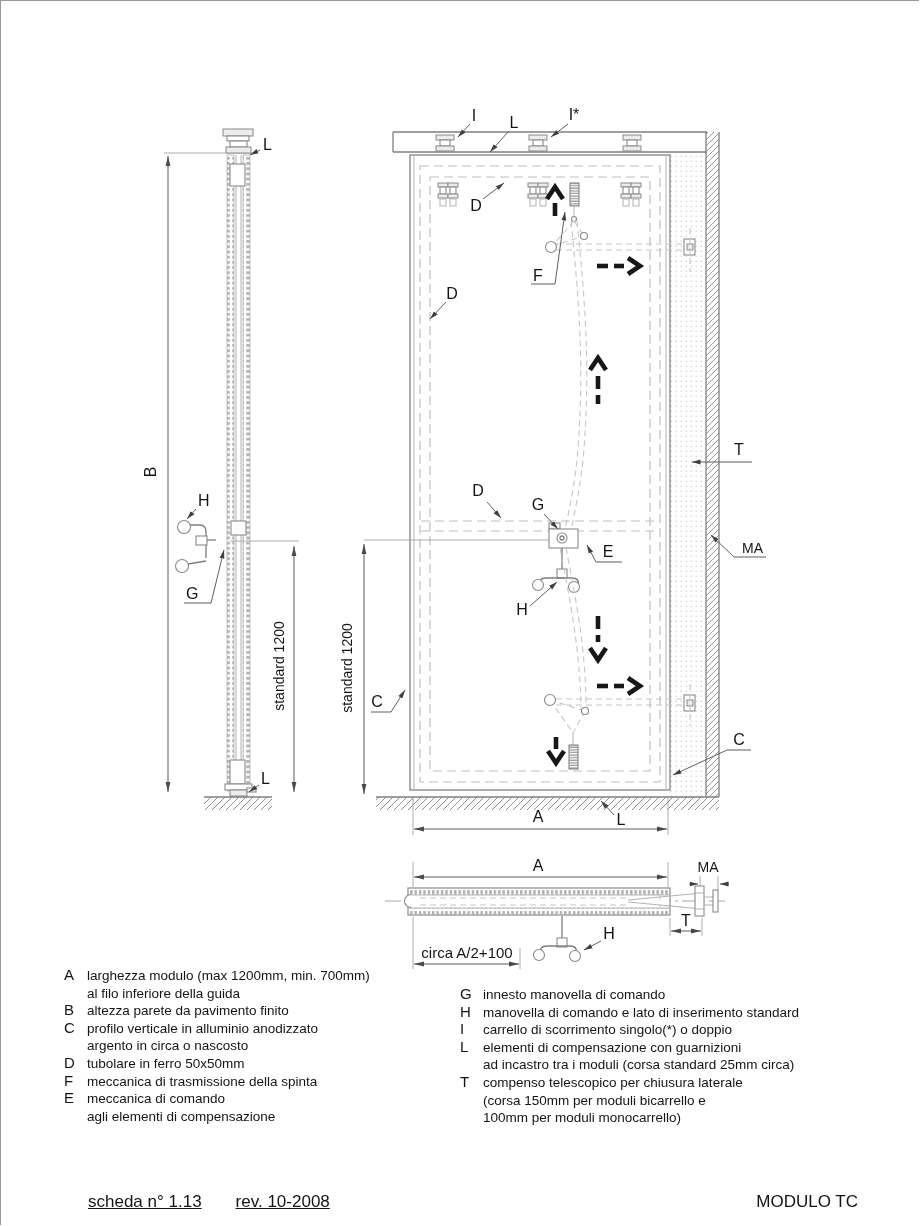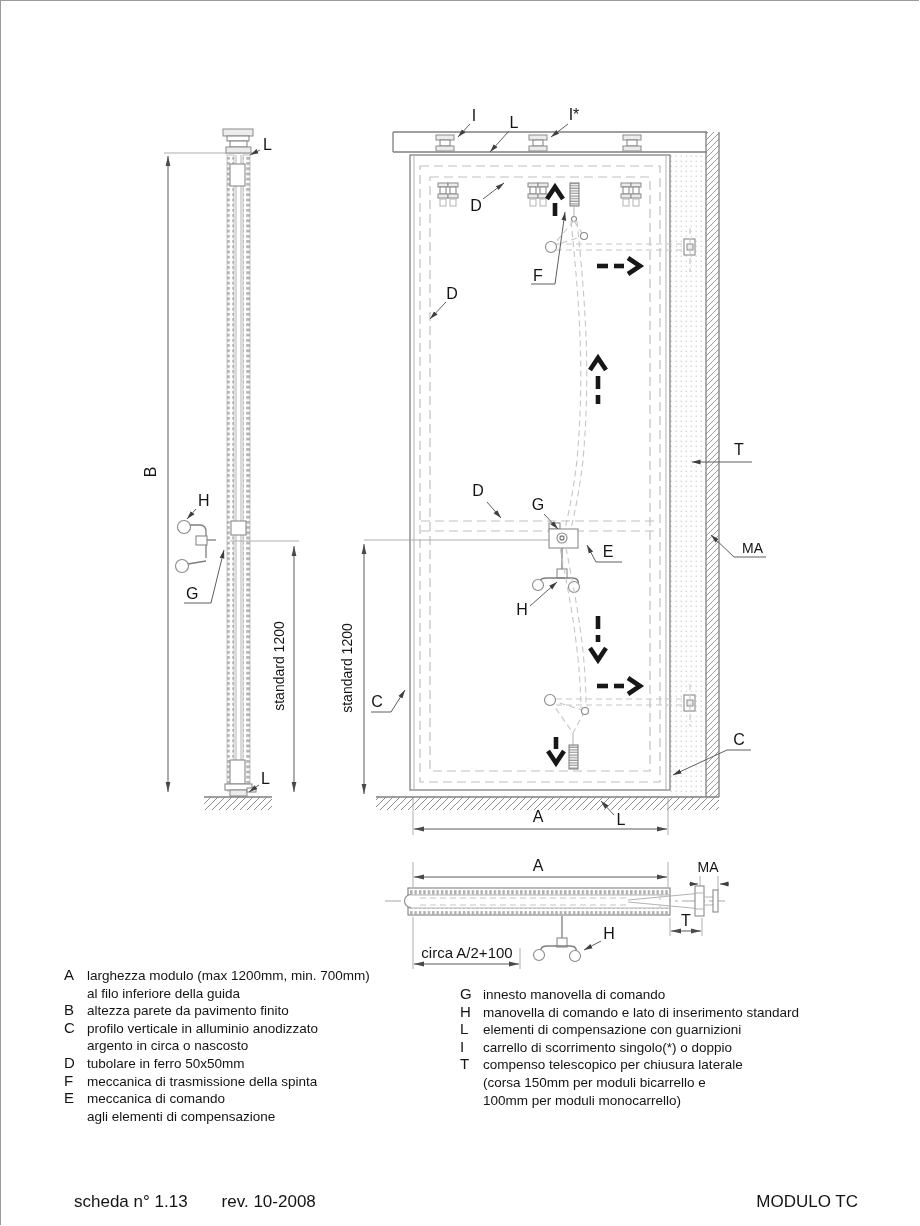--- a/index.html
+++ b/index.html
@@ -22,21 +22,21 @@
   text.cal{font:16px "Liberation Sans",sans-serif;fill:#141414}
   text.dimt{font:14px "Liberation Sans",sans-serif;fill:#141414}
   text.dimb{font:15px "Liberation Sans",sans-serif;fill:#141414}
   
   .legend{position:absolute;}
   .lrow{line-height:16.6px;white-space:nowrap;}
   .lkey{display:inline-block;width:23px;font-size:15px;}
   .ltxt{font-size:13.5px;}
   .cont{padding-left:23px;}
   
-  .footerL{position:absolute;left:74px;top:1192px;font-size:17px;white-space:nowrap;}
+  .footerL{position:absolute;left:88px;top:1192px;font-size:17px;white-space:nowrap;text-decoration:underline;}
   .footerL .rev{margin-left:34px;}
   .footerR{position:absolute;right:62px;top:1192px;font-size:17px;margin-left:40px;}
 </style>
 </head>
 <body>
 
 <div id="page">
   <div class="edge"></div>
 
   <svg width="920" height="980" viewBox="0 0 920 980">
@@ -354,22 +354,23 @@
     <div class="lrow cont"><span class="ltxt">argento in circa o nascosto</span></div>
     <div class="lrow"><span class="lkey">D</span><span class="ltxt">tubolare in ferro 50x50mm</span></div>
     <div class="lrow"><span class="lkey">F</span><span class="ltxt">meccanica di trasmissione della spinta</span></div>
     <div class="lrow"><span class="lkey">E</span><span class="ltxt">meccanica di comando</span></div>
     <div class="lrow cont"><span class="ltxt">agli elementi di compensazione</span></div>
   </div>
 
   <div class="legend" style="left:460px;top:986px;width:420px">
     <div class="lrow"><span class="lkey">G</span><span class="ltxt">innesto manovella di comando</span></div>
     <div class="lrow"><span class="lkey">H</span><span class="ltxt">manovella di comando e lato di inserimento standard</span></div>
+    <div class="lrow"><span class="lkey">I</span><span class="ltxt">carrello di scorrimento singolo(*) o doppio</span></div>
     <div class="lrow"><span class="lkey">L</span><span class="ltxt">elementi di compensazione con guarnizioni</span></div>
-    <div class="lrow"><span class="lkey">I</span><span class="ltxt">carrello di scorrimento singolo(*) o doppio</span></div>
+    <div class="lrow cont"><span class="ltxt">ad incastro tra i moduli (corsa standard 25mm circa)</span></div>
     <div class="lrow"><span class="lkey">T</span><span class="ltxt">compenso telescopico per chiusura laterale</span></div>
     <div class="lrow cont"><span class="ltxt">(corsa 150mm per moduli bicarrello e</span></div>
     <div class="lrow cont"><span class="ltxt">100mm per moduli monocarrello)</span></div>
   </div>
 
   <div class="footerL">
     <span>scheda n° 1.13</span><span class="rev">rev. 10-2008</span>
   </div>
   <div class="footerR">MODULO TC</div>
 </div>

